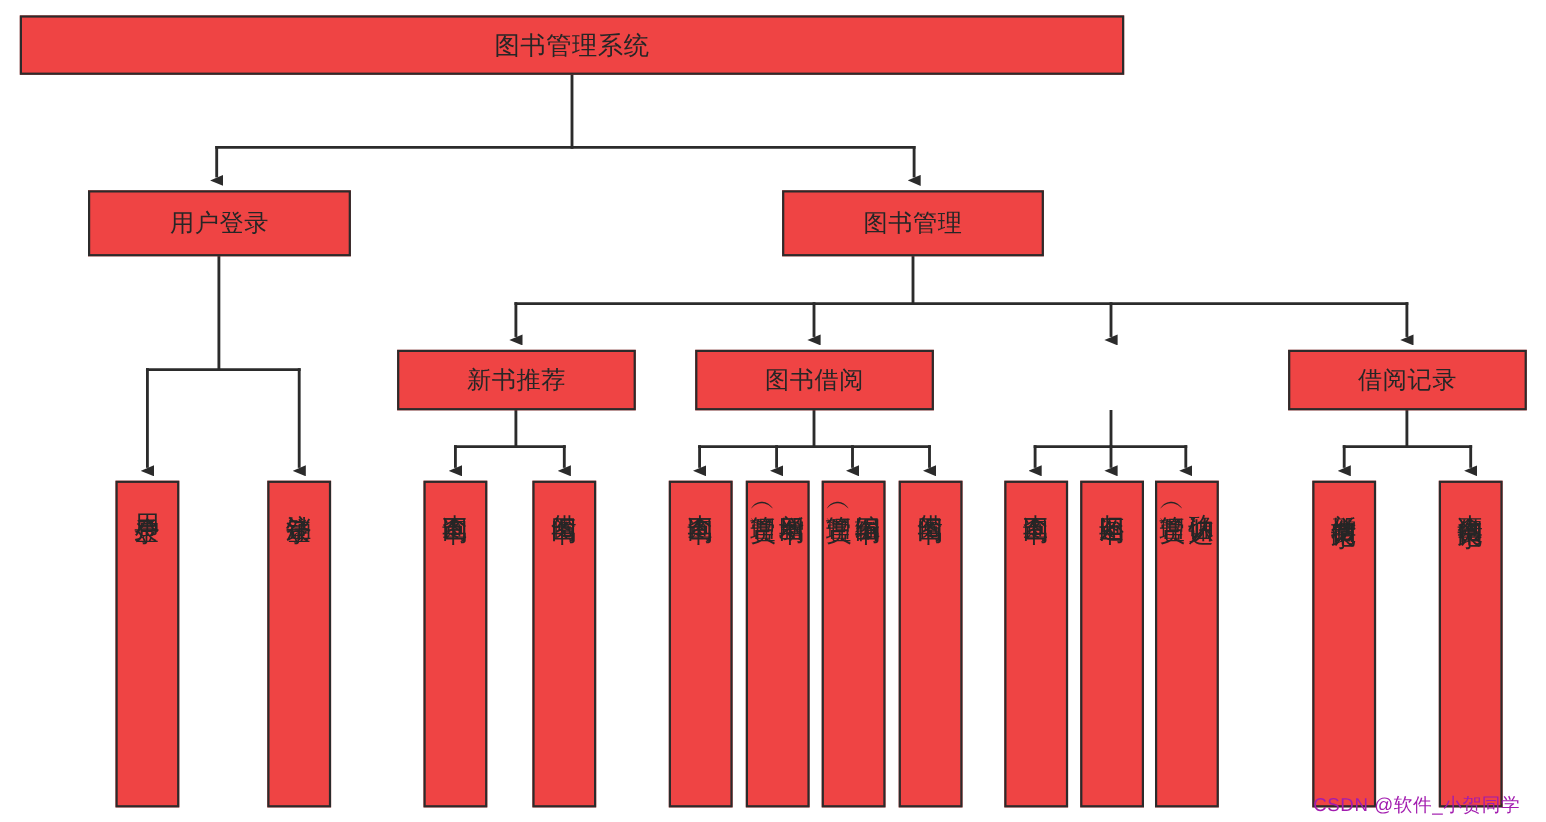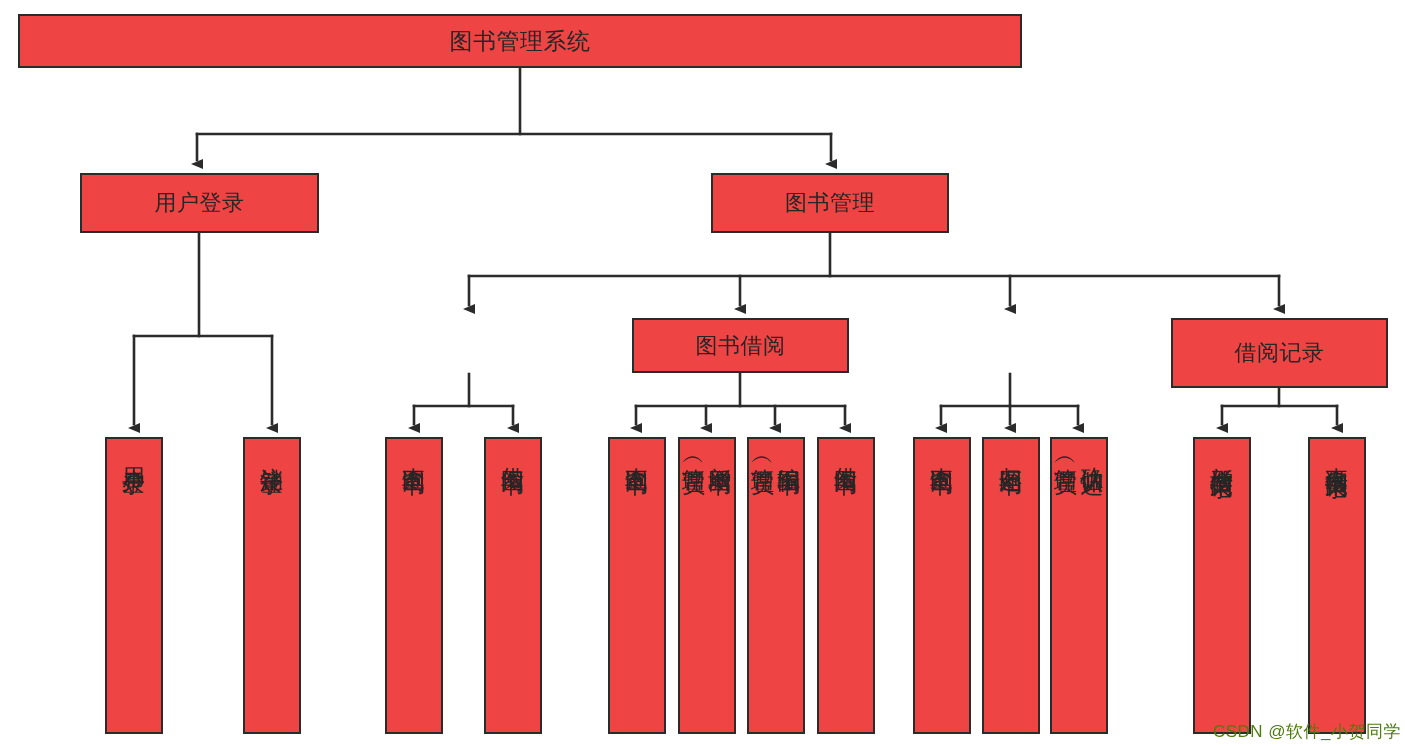--- a/index.html
+++ b/index.html
@@ -56,24 +56,24 @@
   .node.v .lbl {
     writing-mode: vertical-rl;
     text-orientation: upright;
     font-size: 23px;
     line-height: 1.14;
     letter-spacing: 2px;
     text-align: left;
   }
   .watermark {
     position: absolute;
-    right: 4px;
+    right: 23px;
     bottom: 4px;
     font-size: 17px;
-    color: #4d7c0f;
+    color: #a21caf;
     letter-spacing: 0.5px;
     white-space: nowrap;
   }
 </style>
 </head>
 <body>
 
 <div id="canvas">
 
   <svg id="wires" viewBox="0 0 1405 747" xmlns="http://www.w3.org/2000/svg">
@@ -130,24 +130,27 @@
     <span class="lbl">图书管理系统</span>
   </div>
 
   <div class="node h" style="left:80px; top:173px; width:239px; height:60px;">
     <span class="lbl">用户登录</span>
   </div>
   <div class="node h" style="left:711px; top:173px; width:238px; height:60px;">
     <span class="lbl">图书管理</span>
   </div>
 
+  <div class="node h" style="left:361px; top:318px; width:217px; height:55px;">
+    <span class="lbl">新书推荐</span>
+  </div>
   <div class="node h" style="left:632px; top:318px; width:217px; height:55px;">
     <span class="lbl">图书借阅</span>
   </div>
-  <div class="node h" style="left:1171px; top:318px; width:217px; height:70px;">
+  <div class="node h" style="left:1171px; top:318px; width:217px; height:55px;">
     <span class="lbl">借阅记录</span>
   </div>
 
   <div class="node v" style="left:105px; top:437px; width:58px; height:297px;">
     <span class="lbl">用户登录</span>
   </div>
   <div class="node v" style="left:243px; top:437px; width:58px; height:297px;">
     <span class="lbl">注销登录</span>
   </div>
 

